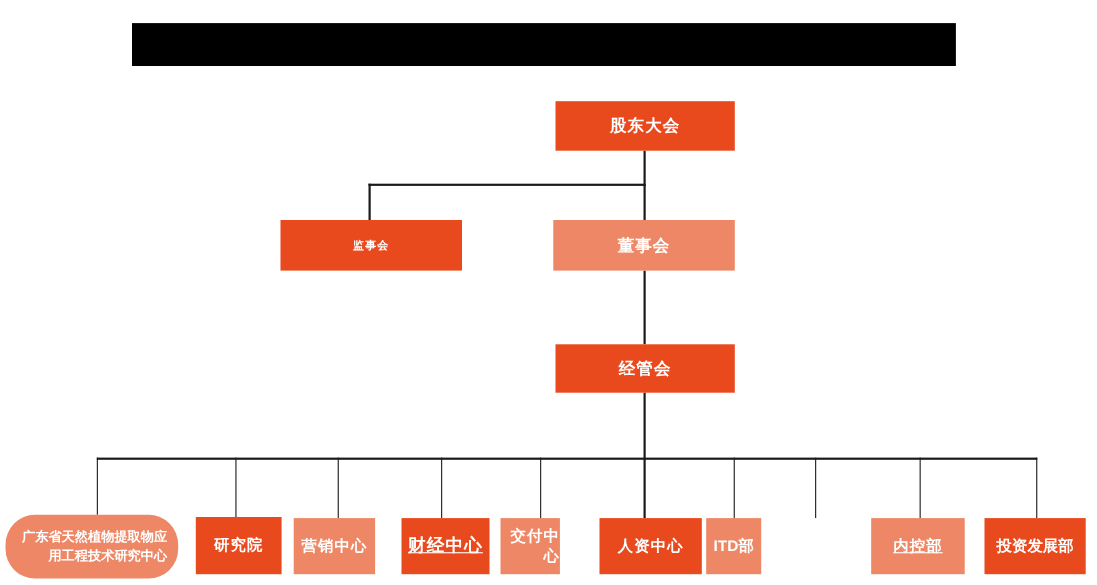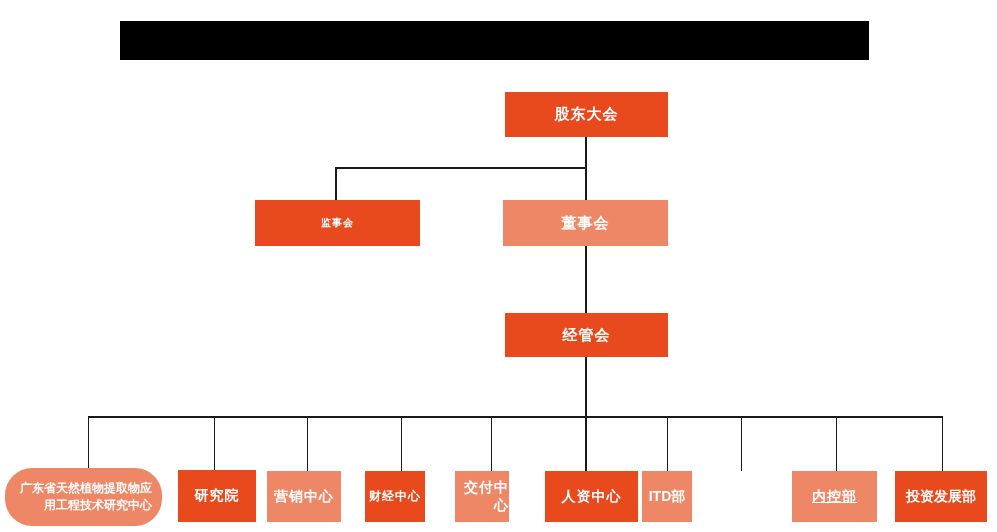--- a/index.html
+++ b/index.html
@@ -49,21 +49,21 @@
   .primary{background:var(--primary);}
   .secondary{background:var(--secondary);}
   .n-shareholders{left:505px;top:92px; width:163px;height:45px;font-size:15px;}
   .n-supervisory {left:255px;top:200px;width:165px;height:46px;font-size:10px;}
   .n-board       {left:503px;top:200px;width:165px;height:46px;font-size:15px;}
   .n-management  {left:505px;top:313px;width:163px;height:44px;font-size:15px;}
   .n-research-center{left:5px;top:468px;width:157px;height:58px;font-size:12px;
     line-height:1.4;padding:0 10px;letter-spacing:0;border-radius:27px;}
   .n-research-institute{left:178px;top:470px;width:78px;height:52px;font-size:14px;}
   .n-marketing   {left:267px;top:471px;width:74px;height:51px;font-size:14px;}
-  .n-finance     {left:365px;top:471px;width:60px;height:51px;font-size:12px;}
+  .n-finance     {left:365px;top:471px;width:80px;height:51px;font-size:16px;text-decoration:underline;}
   .n-delivery    {left:455px;top:471px;width:54px;height:51px;font-size:14px;}
   .n-hr          {left:529px;top:471px;width:93px;height:51px;font-size:14px;margin-left:16px;}
   .n-itd         {left:642px;top:471px;width:50px;height:51px;font-size:14px;letter-spacing:0;}
   .n-obm         {left:713px;top:471px;width:57px;height:51px;font-size:14px;letter-spacing:0;}
   .n-internal    {left:792px;top:471px;width:85px;height:51px;font-size:14px;text-decoration:underline;}
   .n-investment  {left:895px;top:471px;width:92px;height:51px;font-size:14px;letter-spacing:0;}
 </style>
 </head>
 <body>
 

